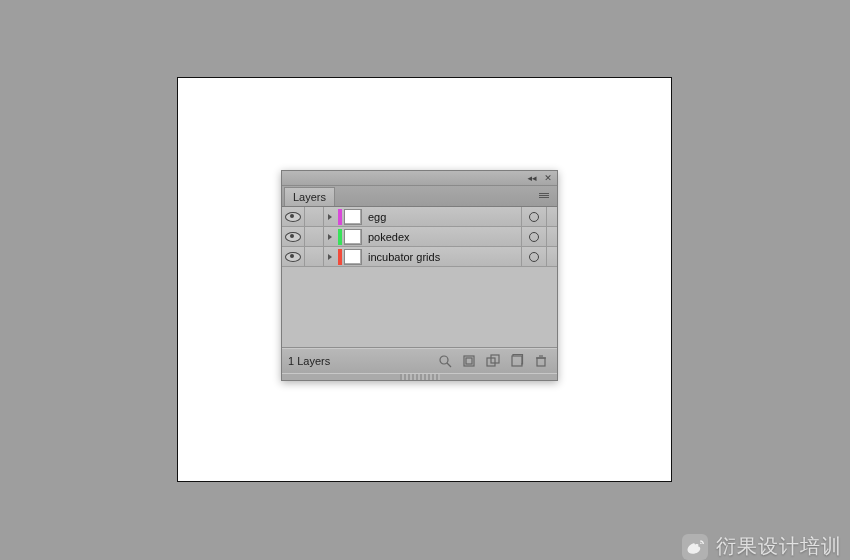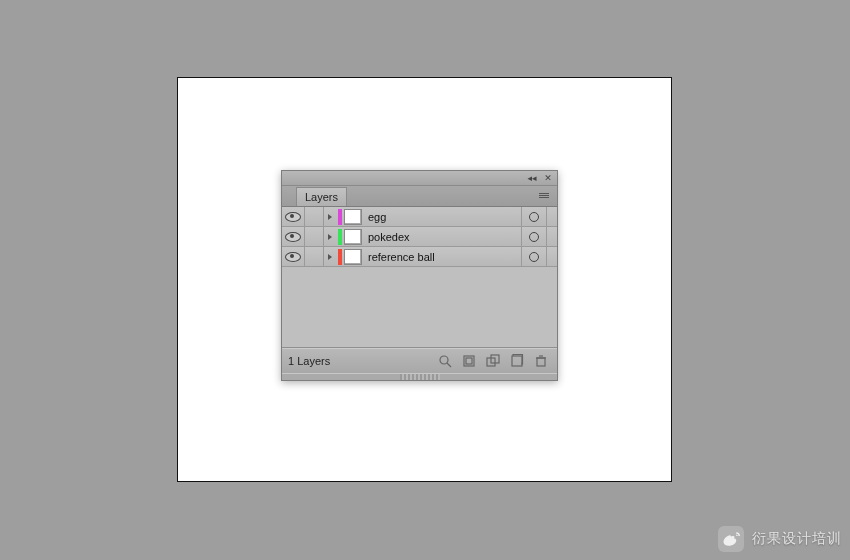--- a/index.html
+++ b/index.html
@@ -61,21 +61,21 @@
     position: relative;
   }
   .tab {
     height: 18px;
     padding: 0 8px;
     background: linear-gradient(#c2c2c2, #b0b0b0);
     border: 1px solid #8a8a8a;
     border-bottom: none;
     display: flex;
     align-items: center;
-    margin-left: 14px;
+    margin-left: 2px;
     font-size: 11px;
     color: #222;
   }
   .tab-menu {
     position: absolute;
     right: 4px;
     top: 3px;
     width: 14px;
     height: 12px;
     display: flex;
@@ -230,26 +230,26 @@
     width:40px;
     margin: 0 auto;
   }
   .grip-wrap{
     background:#aaa;
     border-top:1px solid #c8c8c8;
   }
   .watermark {
     position: absolute;
     right: 8px;
-    bottom: 8px;
+    bottom: 0;
     display: flex;
     align-items: center;
     gap: 8px;
     color: rgba(255,255,255,0.75);
-    font-size: 14px;
+    font-size: 20px;
     font-weight: 500;
     letter-spacing: 1px;
     font-family: "Microsoft YaHei", sans-serif;
     text-shadow: 0 1px 2px rgba(0,0,0,0.3);
   }
   .weibo {
     width: 26px;
     height: 26px;
     border-radius: 6px;
     background: rgba(255,255,255,0.2);
@@ -315,21 +315,21 @@
       <div class="row">
         <div class="cell-vis">
           <div class="eye"></div>
         </div>
         <div class="cell-lock"></div>
         <div class="cell-expand">
           <div class="tri"></div>
         </div>
         <div class="cell-color" style="background:#f24a3a"></div>
         <div class="cell-swatch"></div>
-        <div class="cell-name">reference ball</div>
+        <div class="cell-name">incubator grids</div>
         <div class="cell-target">
           <div class="ring"></div>
         </div>
         <div class="cell-sel"></div>
       </div>
     </div>
   <div class="footer">
     <span class="footer-status">1 Layers</span>
     <div class="footer-icons">
       <span class="foot-btn">

